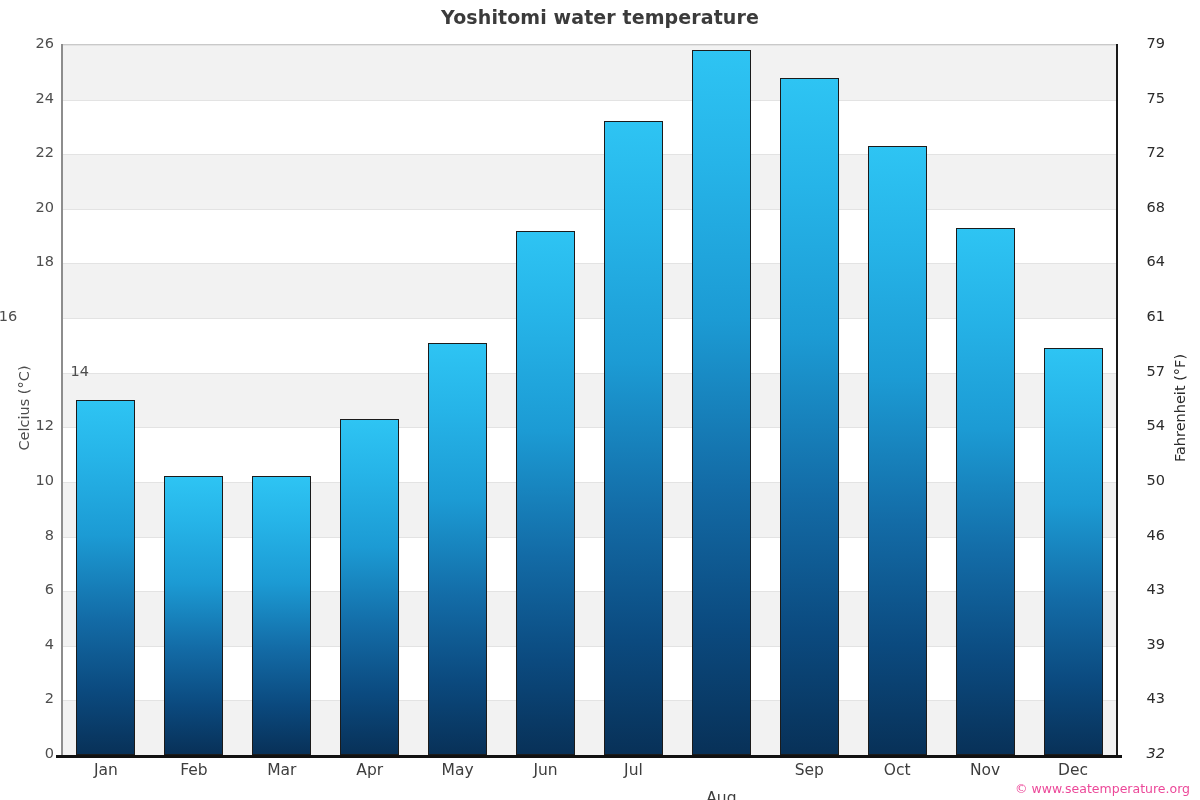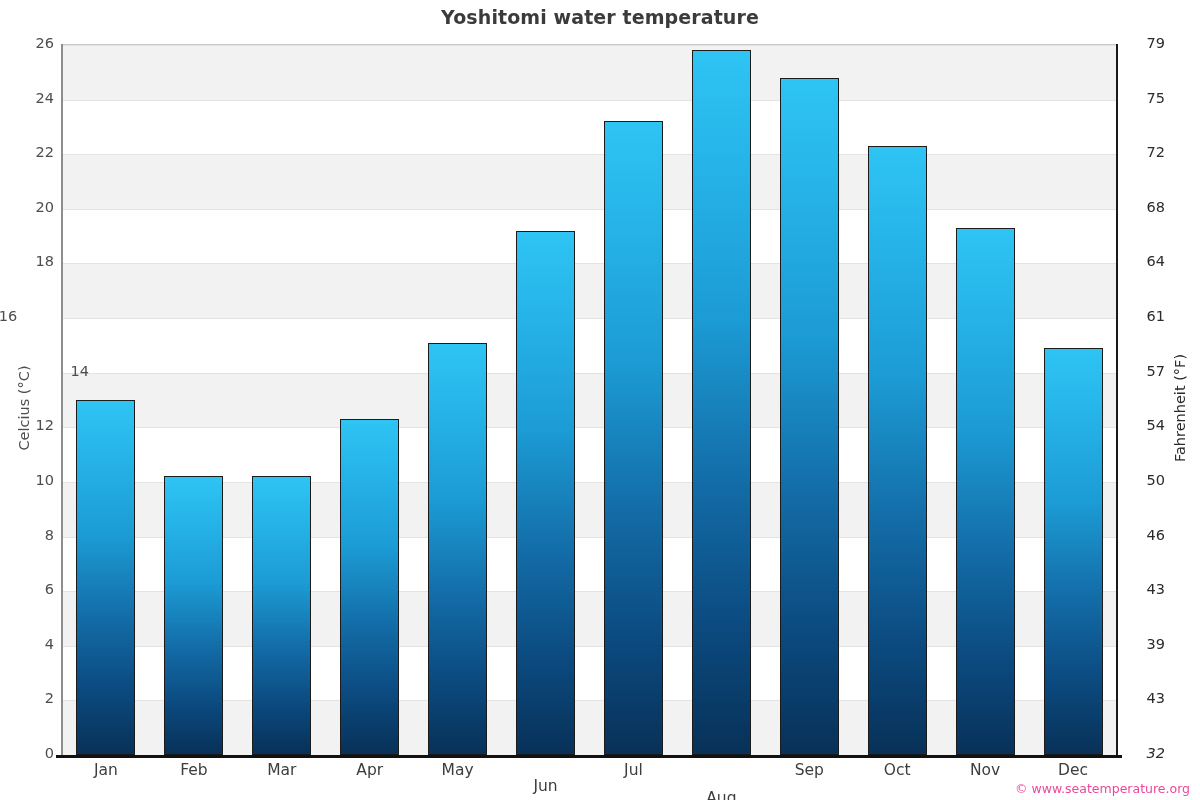--- a/index.html
+++ b/index.html
@@ -252,21 +252,21 @@
       <div class="ytick-right" style="top: 144.231px;">72</div>
       <div class="ytick-right" style="top: 89.6154px;">75</div>
       <div class="ytick-right" style="top: 35px;">79</div>
     </div>
   <div id="xticks-layer">
       <div class="xtick" style="left: 55.9583px; width: 100px;">Jan</div>
       <div class="xtick" style="left: 143.875px; width: 100px;">Feb</div>
       <div class="xtick" style="left: 231.792px; width: 100px;">Mar</div>
       <div class="xtick" style="left: 319.708px; width: 100px;">Apr</div>
       <div class="xtick" style="left: 407.625px; width: 100px;">May</div>
-      <div class="xtick" style="left: 495.542px; width: 100px; margin-top: 16px;">Jun</div>
+      <div class="xtick" style="left: 495.542px; width: 100px;">Jun</div>
       <div class="xtick" style="left: 583.458px; width: 100px;">Jul</div>
       <div class="xtick" style="left: 671.375px; width: 100px; margin-top: 28px;">Aug</div>
       <div class="xtick" style="left: 759.292px; width: 100px;">Sep</div>
       <div class="xtick" style="left: 847.208px; width: 100px;">Oct</div>
       <div class="xtick" style="left: 935.125px; width: 100px;">Nov</div>
       <div class="xtick" style="left: 1023.04px; width: 100px;">Dec</div>
     </div>
 
   <div id="ylabel-left">Celcius (°C)</div>
 

